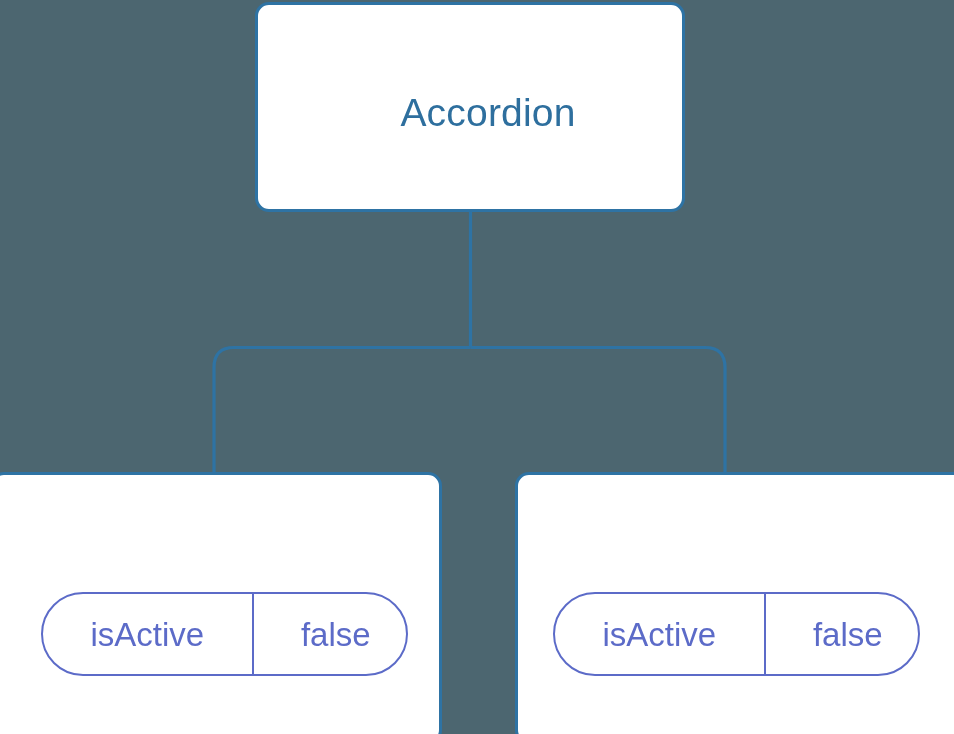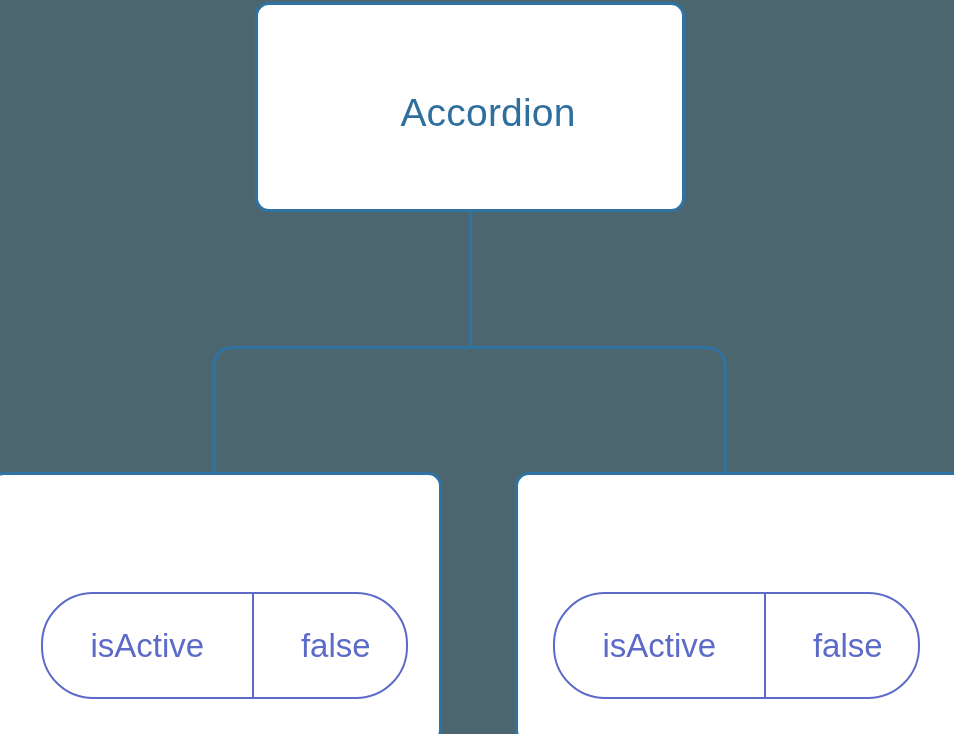--- a/index.html
+++ b/index.html
@@ -78,21 +78,21 @@
   #node-panel-right {
     left: 515px;
     width: 452px;
   }
 
   
   .state-pill {
     position: absolute;
     top: 117px;
     width: 367px;
-    height: 107px;
+    height: 84px;
     border: 2px solid #5c6bc8;
     border-radius: 52px;
     box-sizing: border-box;
     display: flex;
     align-items: stretch;
     background: transparent;
   }
   #node-panel-left .state-pill {
     left: 48px;
   }

